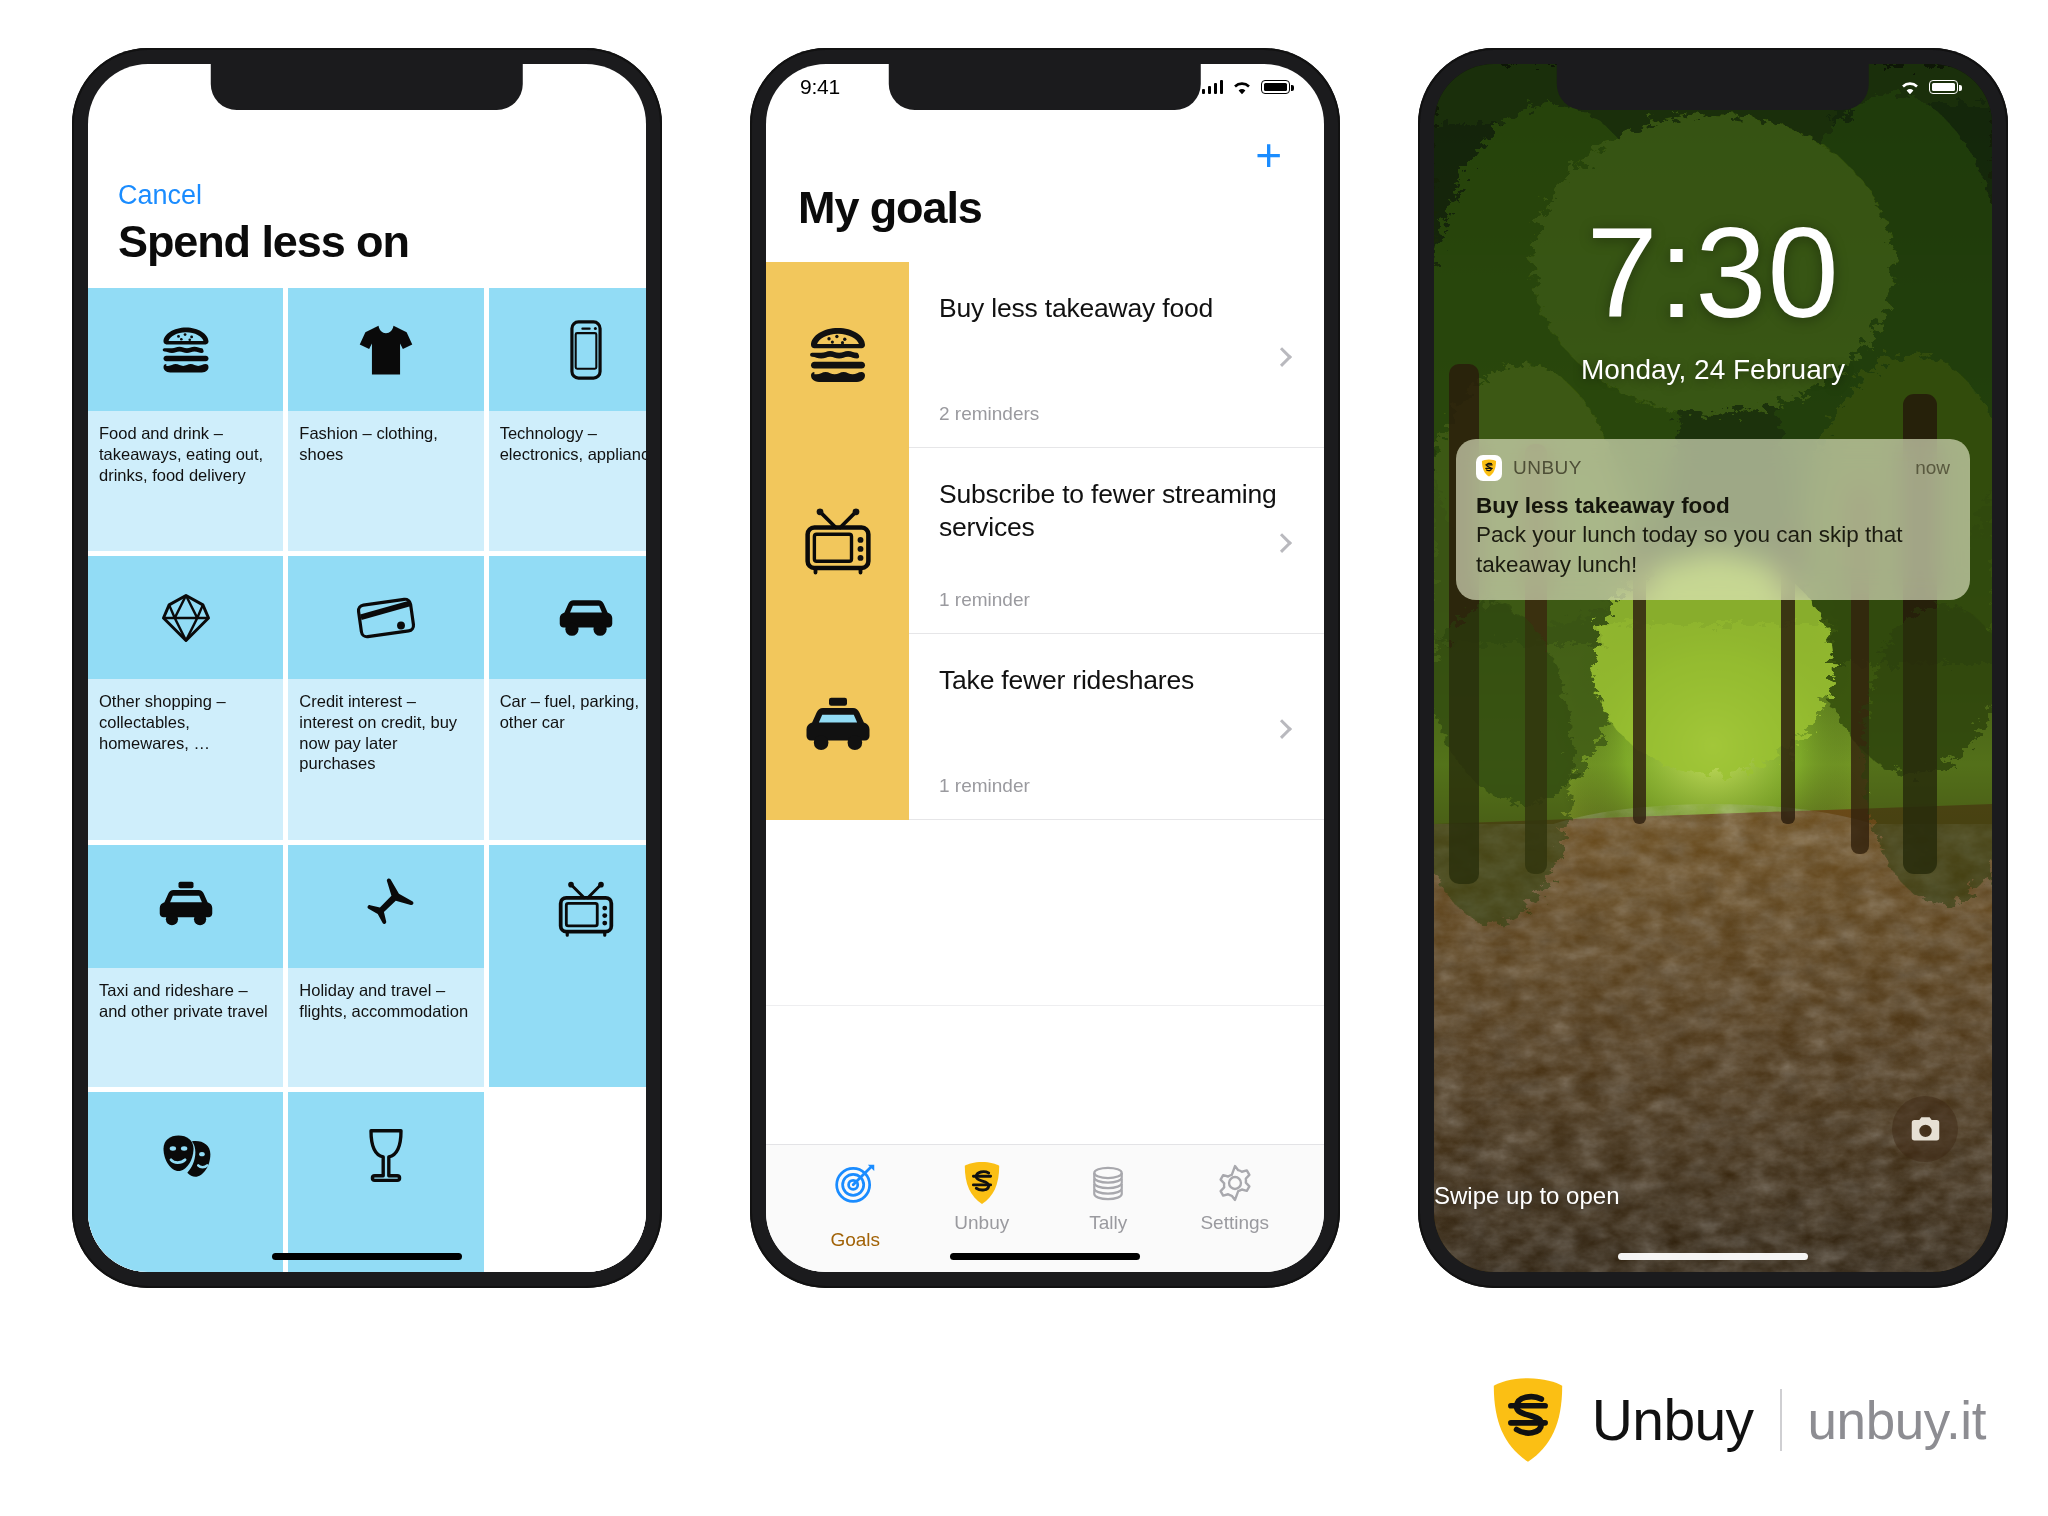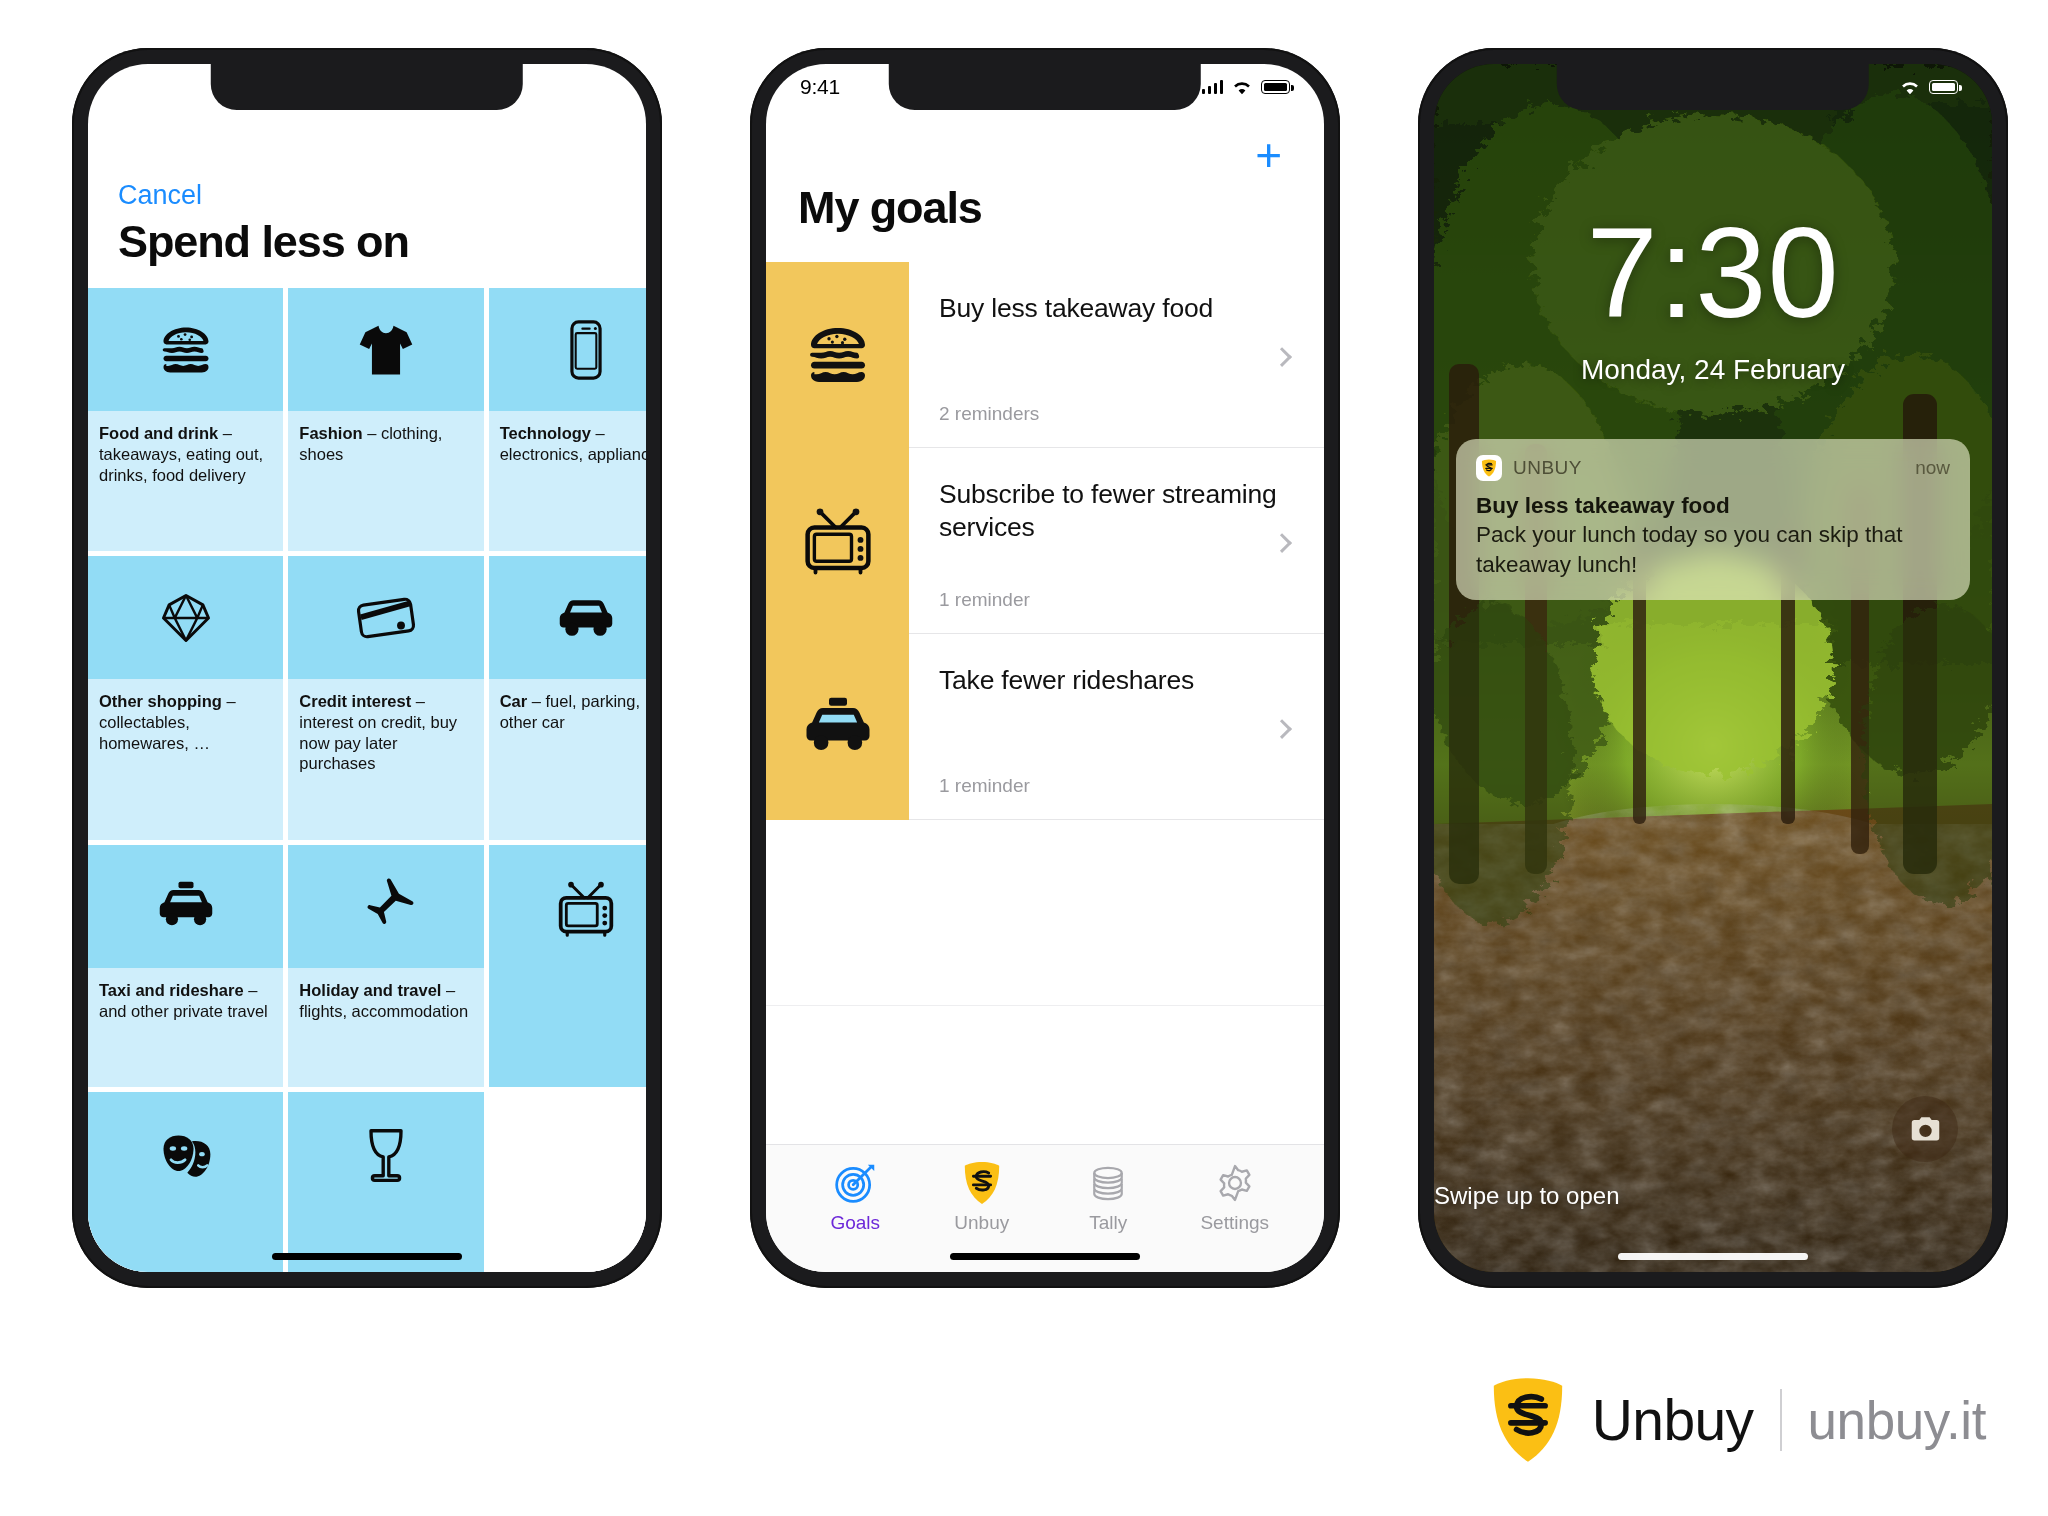--- a/index.html
+++ b/index.html
@@ -47,21 +47,21 @@
               letter-spacing: -1.1px; color:#0b0b0b; }
 
   .grid { position:absolute; left:0; right:-38px; top: 130px; bottom:0;
           display:grid; grid-template-columns: repeat(3, 1fr); gap: 5px; }
   .cell { display:flex; flex-direction:column; background:#92dcf5; overflow:hidden; }
   .cell-ico { background:#92dcf5; display:flex; align-items:center; justify-content:center;
               height: 123px; flex: none; }
   .cell-ico svg { width: 60px; height: 60px; fill:#0a0a0a; }
   .cell-txt { background:#cfeefb; flex:1; padding: 12px 11px 14px 11px; font-size: 16.5px;
               line-height: 1.26; color:#111; }
-  .cell-txt b { font-weight: bold; }
+  .cell-txt b { font-weight: normal; }
   .r4 .cell-ico { height: 128px; }
 
   
   #phone2 { left: 750px; top: 48px; width: 590px; height: 1240px; }
   #phone2 .screen { background:#fff; display:flex; flex-direction:column; }
   .p2-plus { position:absolute; right: 42px; top: 68px; font-size: 46px; line-height: 1;
              color:#1a8cff; font-weight: 300; z-index:30; }
   .p2-title { position:absolute; left: 32px; top: 118px; font-size: 45px; font-weight: bold;
               letter-spacing:-1.1px; color:#0b0b0b; z-index:30; }
   .goal-list { position:absolute; left:0; right:0; top: 198px; bottom: 128px;
@@ -77,21 +77,21 @@
   .chev { position:absolute; right: 30px; top: 50%; transform: translateY(-50%);
           width: 14px; height: 14px; border-right: 3px solid #b9b9be;
           border-bottom: 3px solid #b9b9be; rotate: -45deg; }
   .blank-row { height: 186px; border-bottom: 1.5px solid #eeeef0; }
   .tabbar { position:absolute; left:0; right:0; bottom:0; height: 128px; background:#fafafa;
             border-top: 1.5px solid #e3e3e6; display:flex; padding: 14px 26px 0 26px; }
   .tab { flex:1; display:flex; flex-direction:column; align-items:center; gap: 5px; }
   .tab .tab-ico { height: 48px; display:flex; align-items:center; justify-content:center; }
   .tab .tab-ico svg { width: 44px; height: 44px; }
   .tab span { font-size: 19px; color:#9a9a9f; }
-  .tab.active span { color:#6d28d9; }
+  .tab.active span { color:#a16207;margin-top:17px; }
 
   
   #phone3 { left: 1418px; top: 48px; width: 590px; height: 1240px; }
   #phone3 .screen { background:#16200c;padding-left:40px; }
   .wall { position:absolute; inset:0; overflow:hidden; }
   .lock-time { position:absolute; left:0; right:0; top: 145px; text-align:center;
                font-size: 128px; color:#fff; font-weight: 200; letter-spacing: 1px;
                line-height: 1; text-shadow: 0 2px 14px rgba(0,0,0,.35); }
   .lock-date { position:absolute; left:0; right:0; top: 290px; text-align:center;
                font-size: 28px; color:#fff; font-weight: 400;

